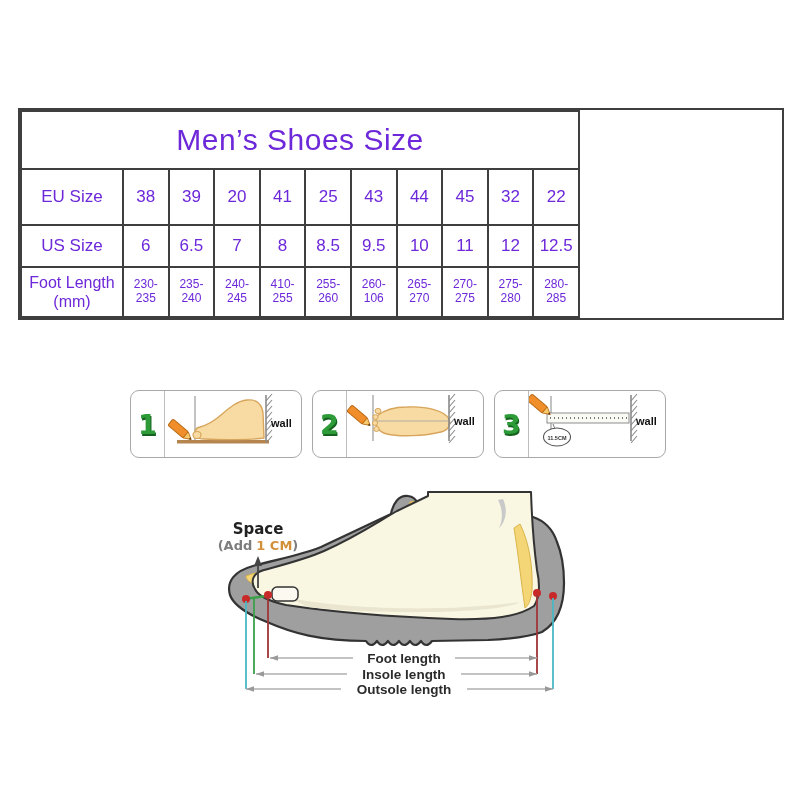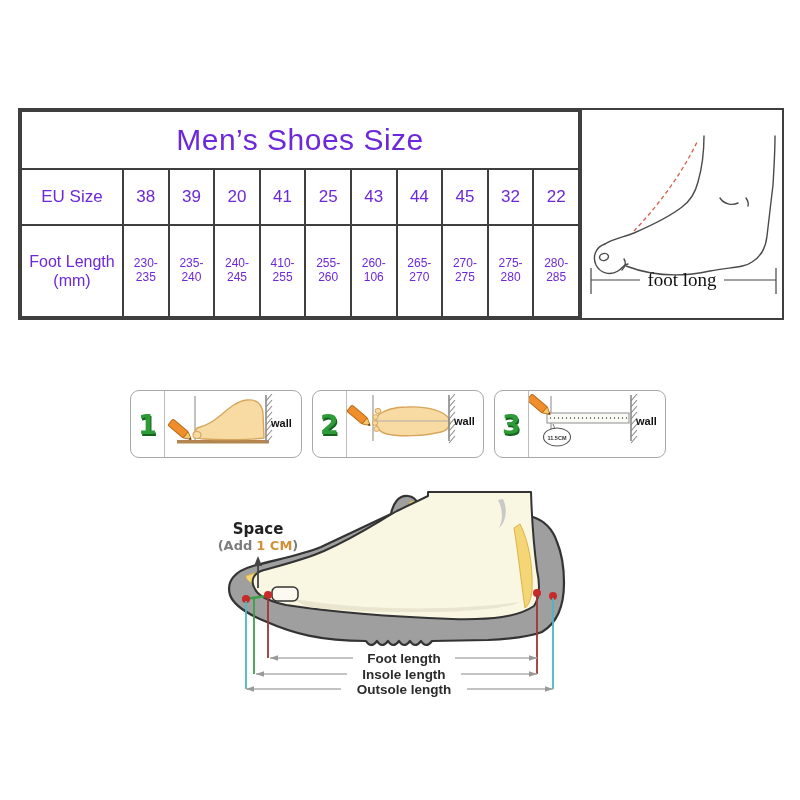--- a/index.html
+++ b/index.html
@@ -75,61 +75,53 @@
       <td class="val-cell">38</td>
       <td class="val-cell">39</td>
       <td class="val-cell">20</td>
       <td class="val-cell">41</td>
       <td class="val-cell">25</td>
       <td class="val-cell">43</td>
       <td class="val-cell">44</td>
       <td class="val-cell">45</td>
       <td class="val-cell">32</td>
       <td class="val-cell">22</td>
+    </tr>
+    <tr style="height:42px">
+      <td class="label-cell">US Size</td>
+      <td class="val-cell">6</td>
+      <td class="val-cell">6.5</td>
+      <td class="val-cell">7</td>
+      <td class="val-cell">8</td>
+      <td class="val-cell">8.5</td>
+      <td class="val-cell">9.5</td>
+      <td class="val-cell">10</td>
+      <td class="val-cell">11</td>
+      <td class="val-cell">12</td>
+      <td class="val-cell">12.5</td>
     </tr>
     <tr>
       <td class="fl-label">
         <div>Foot Length</div>
         <div>(mm)</div>
       </td>
       <td class="fl-cell">230-235</td>
       <td class="fl-cell">235-240</td>
       <td class="fl-cell">240-245</td>
       <td class="fl-cell">410-255</td>
       <td class="fl-cell">255-260</td>
       <td class="fl-cell">260-106</td>
       <td class="fl-cell">265-270</td>
       <td class="fl-cell">270-275</td>
       <td class="fl-cell">275-280</td>
       <td class="fl-cell">280-285</td>
     </tr>
     </tbody>
   </table>
 
-  <div class="foot-box">
-    <svg width="204" height="208" viewBox="0 0 204 208">
-      <g fill="none" stroke="#4a4a4a" stroke-width="1.4" stroke-linecap="round">
-        <path d="M 122,26 C 122,44 120,58 116,72 C 113,84 108,91 100,97 C 86,108 68,116 52,123 C 42,127 30,129 23,134"></path>
-        <path d="M 23,134 C 14,137 10,146 14,155 C 18,163 28,166 36,161 C 41,158 42,154 46,154"></path>
-        <path d="M 40,160 C 44,156 44,152 42,149"></path>
-        <path d="M 44,156 C 70,166 100,167 128,161 C 148,157 162,158 170,152 C 180,146 184,136 185,126 C 187,108 189,92 191,75 C 192,58 193,42 193,26"></path>
-        <path d="M 138,88 C 142,94 150,96 156,93"></path>
-        <path d="M 164,88 C 166,91 167,93 166,96"></path>
-        <ellipse cx="22" cy="147" rx="4.5" ry="3.5" transform="rotate(-15 22 147)"></ellipse>
-      </g>
-      <path d="M 52,121 C 72,100 98,68 116,30" fill="none" stroke="#d4604a" stroke-width="1.3" stroke-dasharray="4 3"></path>
-      <g stroke="#444" stroke-width="1.2">
-        <line x1="9" y1="158" x2="9" y2="184"></line>
-        <line x1="194" y1="158" x2="194" y2="184"></line>
-        <line x1="9" y1="170" x2="58" y2="170"></line>
-        <line x1="142" y1="170" x2="194" y2="170"></line>
-      </g>
-      <text class="footlong-text" x="100" y="176" text-anchor="middle">foot long</text>
-    </svg>
-  </div>
 </div>
 
 <div class="step-box" style="left:130px">
   <div class="step-num">1</div>
   <div class="step-art">
     <svg width="136" height="65" viewBox="0 0 136 65">
       <line x1="30" y1="5" x2="30" y2="49" stroke="#9a9a9a" stroke-width="1.2"></line>
       <rect x="12" y="49" width="92" height="3.5" fill="#b5854f"></rect>
       <path d="M 31,45 C 29,41 30,37 35,36 C 43,34 49,30 56,24 C 64,17 72,10 82,9 C 92,8 97,14 98,22 L 99,47 C 88,49 55,49 40,48 C 34,48 32,47 31,45 Z" fill="#f8dba2" stroke="#d7a55c" stroke-width="1.4" stroke-linejoin="round"></path>
       <ellipse cx="32" cy="44" rx="4" ry="3.5" fill="#f8dba2" stroke="#d7a55c" stroke-width="1.2"></ellipse>

